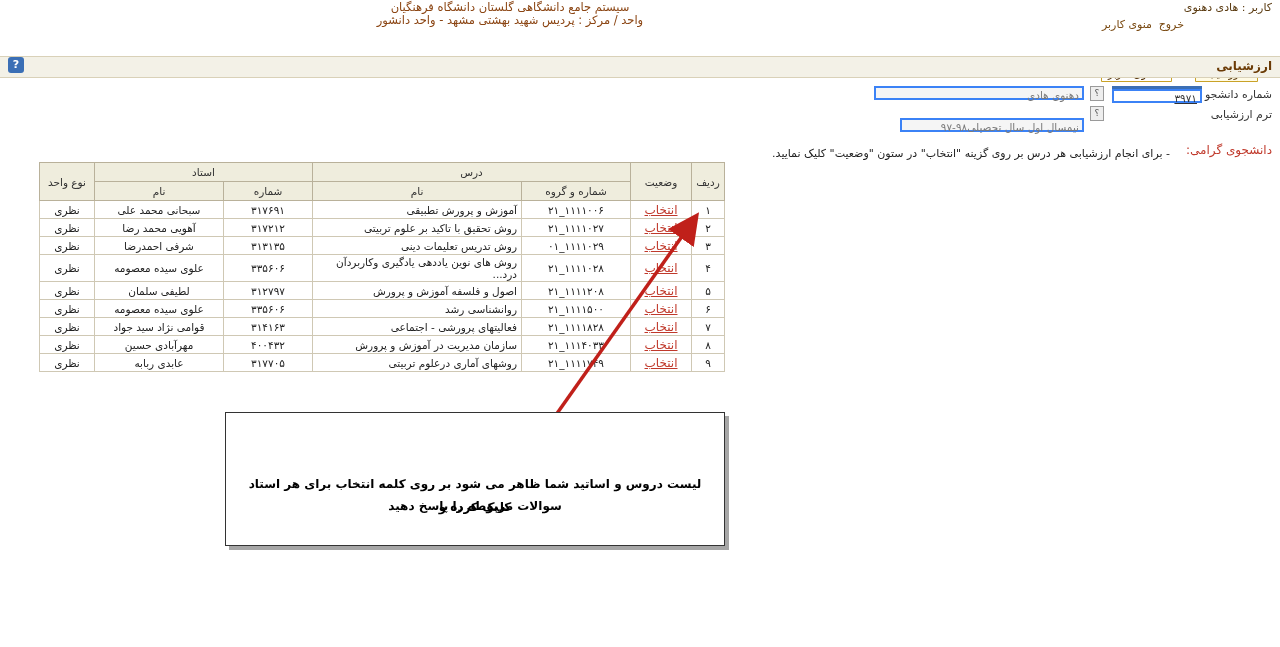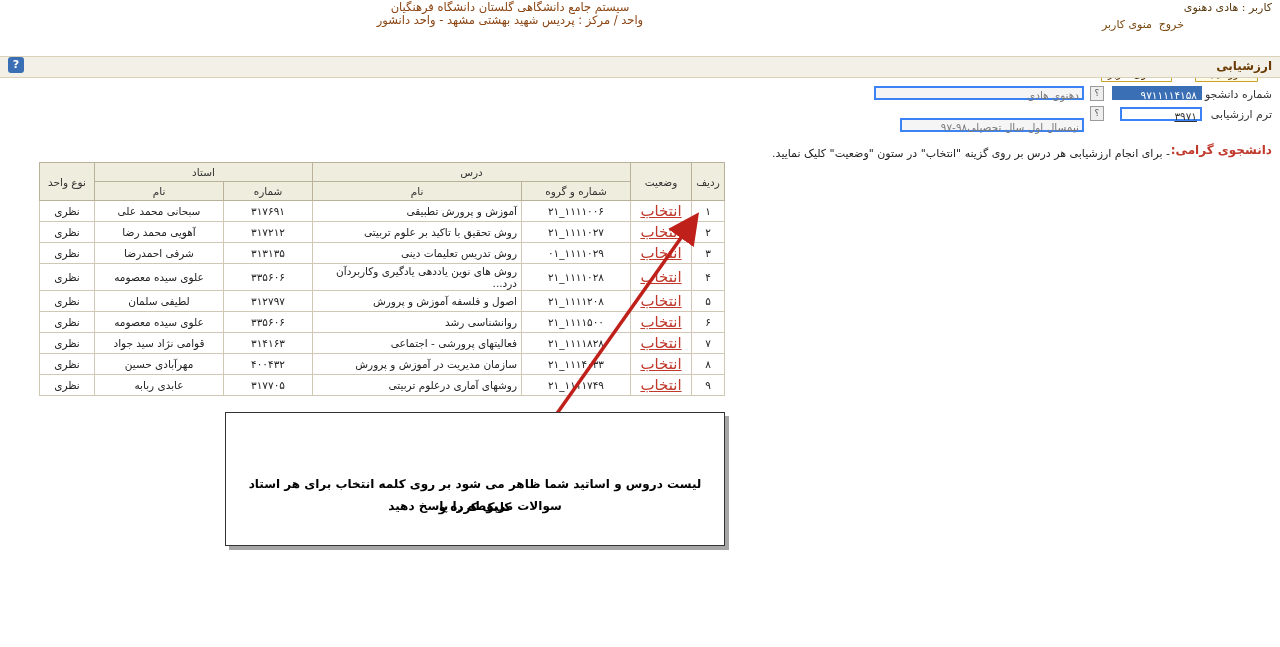--- a/index.html
+++ b/index.html
@@ -66,21 +66,21 @@
     text-align:right;
   }
   .fbox.sel{background:#3b6fb5;color:#fff;border-color:#3b6fb5;}
   .fbox.ro{background:#f5f5f5;color:#7a7a7a;}
   .qmark{
     position:absolute;width:12px;height:13px;border:1px solid #9a9a9a;background:#eee;
     font-size:9px;text-align:center;line-height:13px;color:#555;cursor:pointer;
   }
   
   .notice-title{
-    position:absolute;top:143px;right:8px;color:#c0392b;font-weight:bold;font-size:12px;
+    position:absolute;top:143px;right:8px;color:#c0392b;font-weight:normal;font-size:12px;
   }
   .notice-text{
     position:absolute;top:147px;right:40px;left:0;text-align:right;font-size:11px;color:#222;
     padding-right:0;
   }
   
   table.grid{
     position:absolute;top:162px;right:555px;border-collapse:collapse;
     font-size:10.5px;background:#fff;
   }
@@ -91,21 +91,21 @@
   table.grid td{
     border:1px solid #cfc8b4;padding:1px 4px;height:15px;color:#222;
   }
   .c-radif{width:24px;text-align:center;}
   .c-vaz{width:52px;text-align:center;}
   .c-shgr{width:100px;text-align:center;}
   .c-dnam{width:200px;text-align:right;}
   .c-shm{width:80px;text-align:center;}
   .c-onam{width:120px;text-align:center;}
   .c-noe{width:46px;text-align:center;}
-  a.sel-link{color:#c0392b;text-decoration:underline;cursor:pointer;font-size:15px;}
+  a.sel-link{color:#c0392b;text-decoration:underline;cursor:pointer;font-size:12px;}
   
   .callout{
     position:absolute;top:400px;right:555px;width:498px;height:132px;
     border:1px solid #333;background:#fff;box-shadow:4px 4px 0 rgba(0,0,0,.35);margin-top:12px;
   }
   .callout p{
     margin:0;padding:0;position:absolute;right:20px;left:20px;text-align:center;
     font-weight:bold;font-size:12px;color:#000;line-height:1.9;
   }
   .callout p.l1{top:60px;}
@@ -139,21 +139,21 @@
 <div class="help-btn">?</div>
 
 <div style="position:absolute;top:86px;right:0;width:1280px;height:46px;">
 
   <div class="flabel" style="top:2px;right:8px;">شماره دانشجو</div>
   <div class="fbox sel" style="top:0px;right:78px;width:90px;">٩٧١١١١۴١۵٨</div>
   <div class="qmark" style="top:0px;right:176px;">؟</div>
   <div class="fbox ro" style="top:0px;right:196px;width:210px;">دهنوی هادی</div>
 
   <div class="flabel" style="top:22px;right:8px;">ترم ارزشیابی</div>
-  <div class="fbox" style="top:21px;right:78px;width:82px;text-decoration:underline;">٣٩٧١</div>
+  <div class="fbox" style="top:3px;right:78px;width:90px;text-decoration:underline;">٣٩٧١</div>
   <div class="qmark" style="top:20px;right:176px;">؟</div>
   <div class="fbox ro" style="top:32px;right:196px;width:184px;">نیمسال اول سال تحصیلی٩٨-٩٧</div>
 </div>
 
 <div class="notice-title">دانشجوی گرامی:</div>
 <div class="notice-text" style="top:147px;right:110px;left:300px;">- برای انجام ارزشیابی هر درس بر روی گزینه "انتخاب" در ستون "وضعیت" کلیک نمایید.</div>
 
 <table class="grid">
   <thead>
     <tr>

